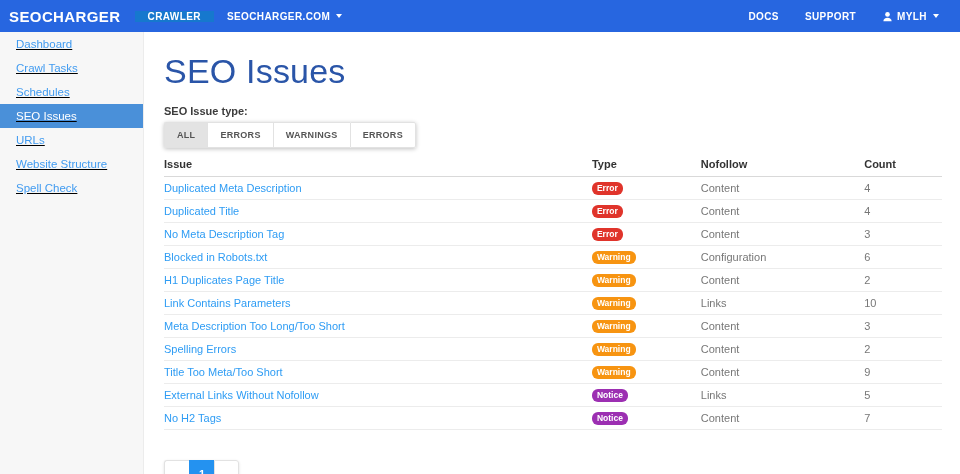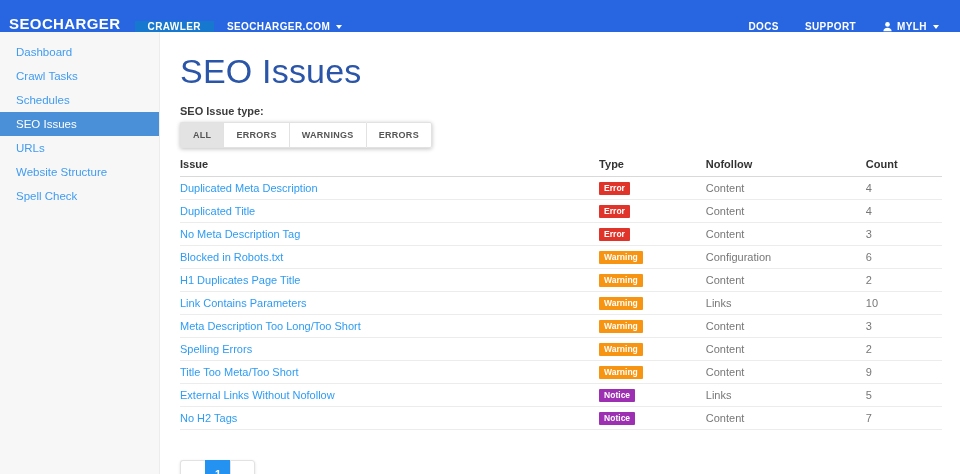--- a/index.html
+++ b/index.html
@@ -1,35 +1,35 @@
 <!DOCTYPE html>
 <html><head>
 <meta charset="utf-8">
 <style>
   * { margin:0; padding:0; box-sizing:border-box; }
   html,body { width:960px; height:474px; }
   body { font-family:"Liberation Sans", sans-serif; background:#fff; }
   .app { width:960px; height:474px; display:flex; flex-direction:column; overflow:hidden; }
 
   
-  .navbar { height:32px; background:#2766e0; display:flex; align-items:flex-end; flex-shrink:0; }
+  .navbar { height:32px; background:#2766e0; display:flex; align-items:center; flex-shrink:0; }
   .brand { color:#fff; font-size:15px; font-weight:bold; letter-spacing:.4px;
            display:flex; align-items:center; padding:0 14px 0 9px; cursor:pointer; }
   .nav-left, .nav-right { display:flex; align-items:stretch; }
   .nav-right { margin-left:auto; padding-right:8px; }
   .nav-link { color:#fff; font-size:10px; font-weight:bold; letter-spacing:.4px;
               display:flex; align-items:center; gap:4px; padding:0 13px; text-decoration:none; cursor:pointer; }
   .nav-link.active { background:#1678ce; }
   .caret { width:0; height:0; border-left:3.5px solid transparent; border-right:3.5px solid transparent;
            border-top:4px solid #fff; display:inline-block; margin-left:2px; }
   .user-svg { width:11px; height:11px; display:block; }
 
   
   .body-row { flex:1; display:flex; min-height:0; }
-  .sidebar { width:160px; background:#f7f7f7; border-right:1px solid #ececec; padding-top:8px; flex-shrink:0; }
+  .sidebar { width:144px; background:#f7f7f7; border-right:1px solid #ececec; padding-top:0; flex-shrink:0;text-decoration:underline; }
   .sidebar ul { list-style:none; }
   .side-item { display:block; font-size:11.5px; color:#419bf0; padding:6px 16px; cursor:pointer; text-decoration:none; }
   .side-item.active { background:#4a90d9; color:#fff; }
 
   .main-col { flex:1; display:flex; flex-direction:column; background:#fff; min-width:0; }
   .content { flex:1; padding:12px 18px 0 20px; }
 
   h1.page-title { color:#2a55a8; font-size:34px; font-weight:400; margin:8px 0 14px 0; letter-spacing:.2px; }
 
   .filter-label { font-size:11px; font-weight:bold; color:#3c3c3c; margin-bottom:5px; }
@@ -42,21 +42,21 @@
   .btn.active { background:#e3e3e3; }
 
   
   table.issues { width:100%; border-collapse:collapse; font-size:11px; }
   table.issues th { text-align:left; color:#333; font-weight:bold; padding:6px 0 6px 0;
                     border-bottom:1px solid #d9d9d9; }
   table.issues td { padding:4px 0; border-bottom:1px solid #ececec; color:#777; height:20px; }
   col.c-issue { width:55%; } col.c-type { width:14%; } col.c-cat { width:21%; } col.c-count { width:10%; }
   a.issue-link { color:#2e9cf4; text-decoration:none; cursor:pointer; }
   .badge { display:inline-block; color:#fff; font-size:8.5px; font-weight:bold;
-           padding:2.5px 5px; border-radius:1px; line-height:1; }
+           padding:2.5px 5px; border-radius:6px; line-height:1; }
   .badge.error { background:#e0342b; }
   .badge.warning { background:#f79411; }
   .badge.notice { background:#9c2fb2; }
 
   
   .pagination { display:inline-flex; margin-top:30px; box-shadow:0 1px 3px rgba(0,0,0,.12); border-radius:3px; }
   .page-btn { min-width:25px; height:27px; display:flex; align-items:center; justify-content:center;
               background:#fff; border:1px solid #e2e2e2; border-right-width:0;
               color:#c9c9c9; font-size:11px; cursor:pointer; }
   .page-btn:first-child { border-radius:3px 0 0 3px; }

